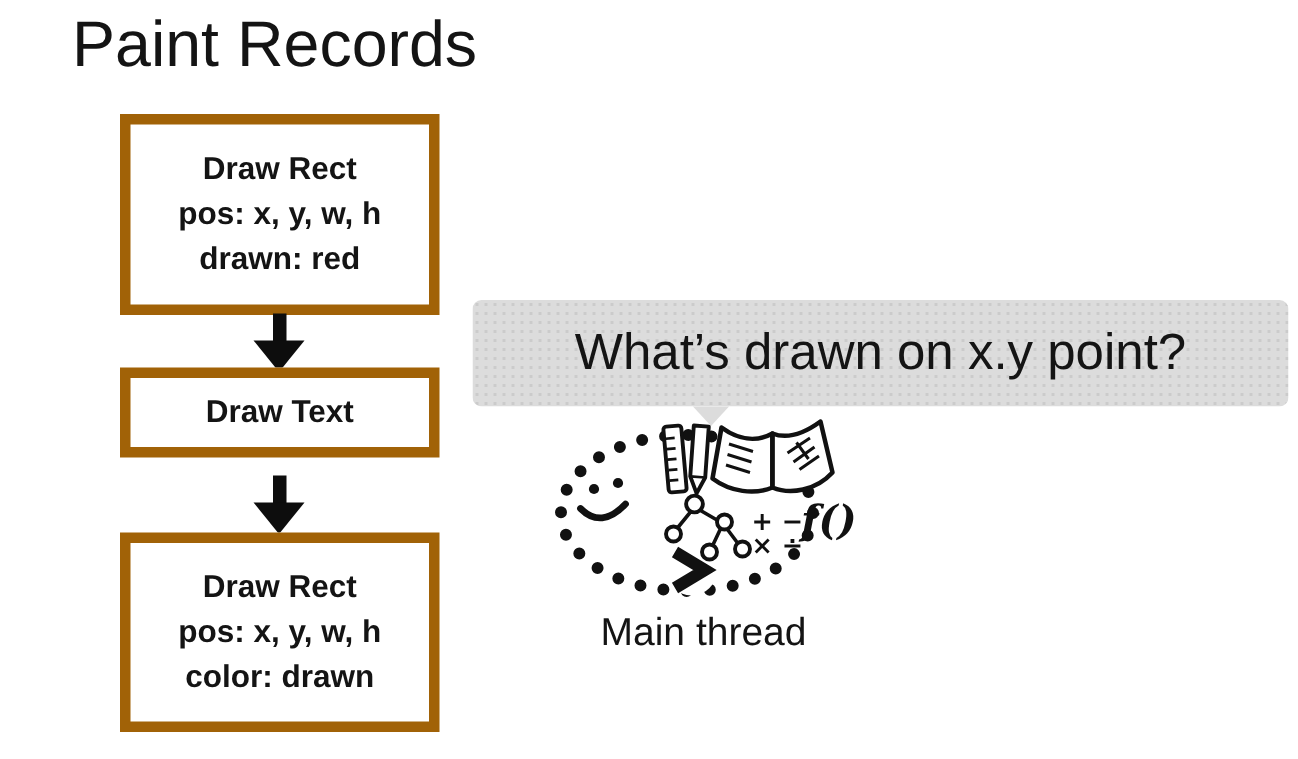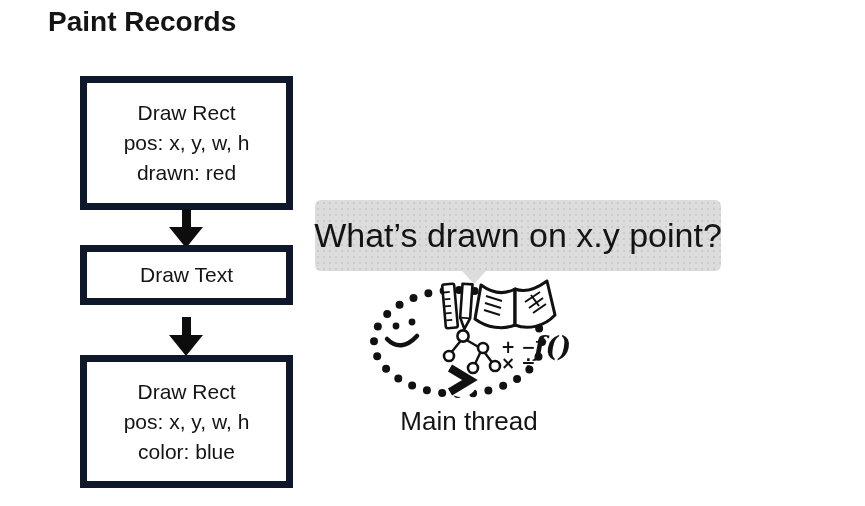--- a/index.html
+++ b/index.html
@@ -2,42 +2,42 @@
 <html><head>
 <meta charset="utf-8">
 <style>
   html,body{margin:0;padding:0;background:#fff;}
   .canvas{
     position:relative;width:865px;height:506px;background:#ffffff;overflow:hidden;
     font-family:"Liberation Sans", sans-serif;color:#111;
   }
   .title{
     position:absolute;left:48px;top:6px;margin:0;
-    font-size:28px;font-weight:700;color:#141414;letter-spacing:0;
+    font-size:43px;font-weight:400;color:#141414;letter-spacing:0;
   }
   .flowbox{
     position:absolute;left:80px;width:213px;box-sizing:border-box;
-    border:7px solid #0f172a;background:#fff;
+    border:7px solid #a16207;background:#fff;
     display:flex;flex-direction:column;align-items:center;justify-content:center;
-    font-size:21px;font-weight:400;line-height:30px;text-align:center;color:#141414;
+    font-size:21px;font-weight:700;line-height:30px;text-align:center;color:#141414;
   }
   .box1{top:76px;height:134px;}
   .box2{top:245px;height:60px;}
   .box3{top:355px;height:133px;}
   .arrow{position:absolute;left:169px;width:35px;}
   .arrow .stem{position:absolute;left:13px;top:0;width:9px;height:19px;background:#0d0d0d;}
   .arrow .head{
     position:absolute;left:0;top:18px;width:0;height:0;
     border-left:17px solid transparent;border-right:17px solid transparent;
     border-top:21px solid #0d0d0d;
   }
   .arrow1{top:209px;height:38px;}
   .arrow2{top:317px;height:39px;}
   .bubble{
-    position:absolute;left:315px;top:200px;width:406px;height:71px;
+    position:absolute;left:315px;top:200px;width:544px;height:71px;
     background-color:#dcdcdc;
     background-image:radial-gradient(#cbcbcb 1px, transparent 1.2px);
     background-size:6px 6px;
     border-radius:6px;
     display:flex;align-items:center;justify-content:center;
     font-size:34px;color:#141414;white-space:nowrap;
   }
   .bubble .pointer{
     position:absolute;left:147px;top:100%;width:0;height:0;
     border-left:12px solid transparent;border-right:12px solid transparent;
@@ -73,21 +73,21 @@
   </div>
 
   <div class="arrow arrow2">
     <div class="stem"></div>
     <div class="head"></div>
   </div>
 
   <div class="flowbox box3">
     <div>Draw Rect</div>
     <div>pos: x, y, w, h</div>
-    <div>color: blue</div>
+    <div>color: drawn</div>
   </div>
 
   <div class="bubble">
     <span>What’s drawn on x.y point?</span>
     <div class="pointer"></div>
   </div>
 
   <svg class="doodle" width="230" height="126" viewBox="0 0 230 126">
 
     <ellipse cx="95" cy="64" rx="84" ry="52" fill="none" stroke="#111" stroke-width="8" stroke-linecap="round" stroke-dasharray="0 15.5"></ellipse>

